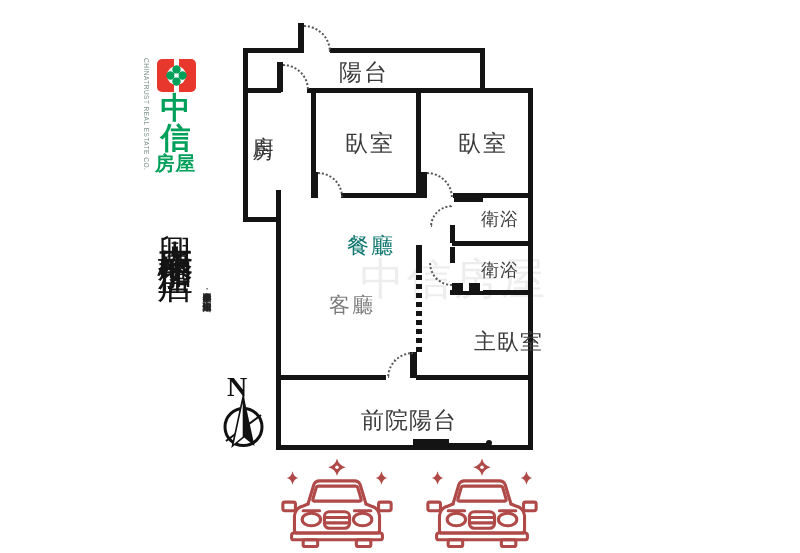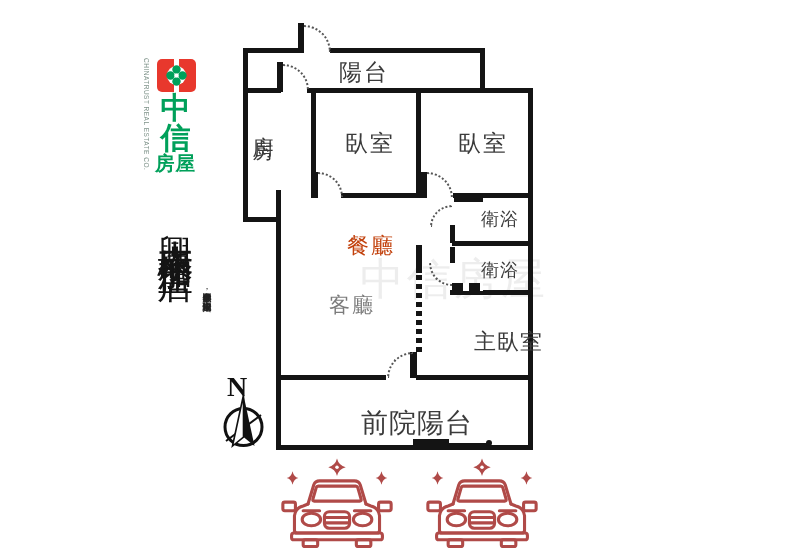--- a/index.html
+++ b/index.html
@@ -17,24 +17,24 @@
   .arc.bl{border-bottom:2px dotted #555;border-left:2px dotted #555;border-bottom-left-radius:100%;}
   
   .rlabel{position:absolute;color:#3b3b3b;white-space:nowrap;letter-spacing:2px;}
   .v{writing-mode:vertical-rl;text-orientation:upright;}
   #lbl-balcony{left:339px;top:57px;font-size:23px;text-align:right;}
   #lbl-kitchen{left:249px;top:119px;font-size:21px;letter-spacing:3px;}
   #lbl-bedroom1{left:345px;top:128px;font-size:23px;}
   #lbl-bedroom2{left:458px;top:128px;font-size:23px;}
   #lbl-bath1{left:481px;top:207px;font-size:18px;letter-spacing:1px;}
   #lbl-bath2{left:481px;top:258px;font-size:18px;letter-spacing:1px;}
-  #lbl-dining{left:347px;top:231px;font-size:22px;color:#c2410c;}
+  #lbl-dining{left:347px;top:231px;font-size:22px;color:#0f766e;}
   #lbl-living{left:329px;top:291px;font-size:21px;color:#7b7b7b;}
   #lbl-master{left:439px;top:327px;font-size:22px;letter-spacing:1px;margin-left:35px;}
-  #lbl-front{left:361px;top:405px;font-size:27px;letter-spacing:1px;}
+  #lbl-front{left:361px;top:405px;font-size:23px;letter-spacing:1px;}
   #watermark{position:absolute;left:360px;top:250px;font-size:44px;letter-spacing:3px;
              color:rgba(110,110,110,0.12);white-space:nowrap;text-align:center;}
   
   #logo-en{position:absolute;left:143px;top:58px;height:125px;writing-mode:vertical-rl;
            font-family:"Liberation Sans","DejaVu Sans",sans-serif;font-size:6.5px;
            color:#7f938a;letter-spacing:.5px;}
   #logo-mark{position:absolute;left:156px;top:59px;}
   #logo-cn{position:absolute;left:155px;top:93px;width:41px;text-align:center;
            color:#00a05a;font-weight:bold;line-height:1;}
   #logo-cn .big{display:block;font-size:30px;margin-bottom:0px;}

